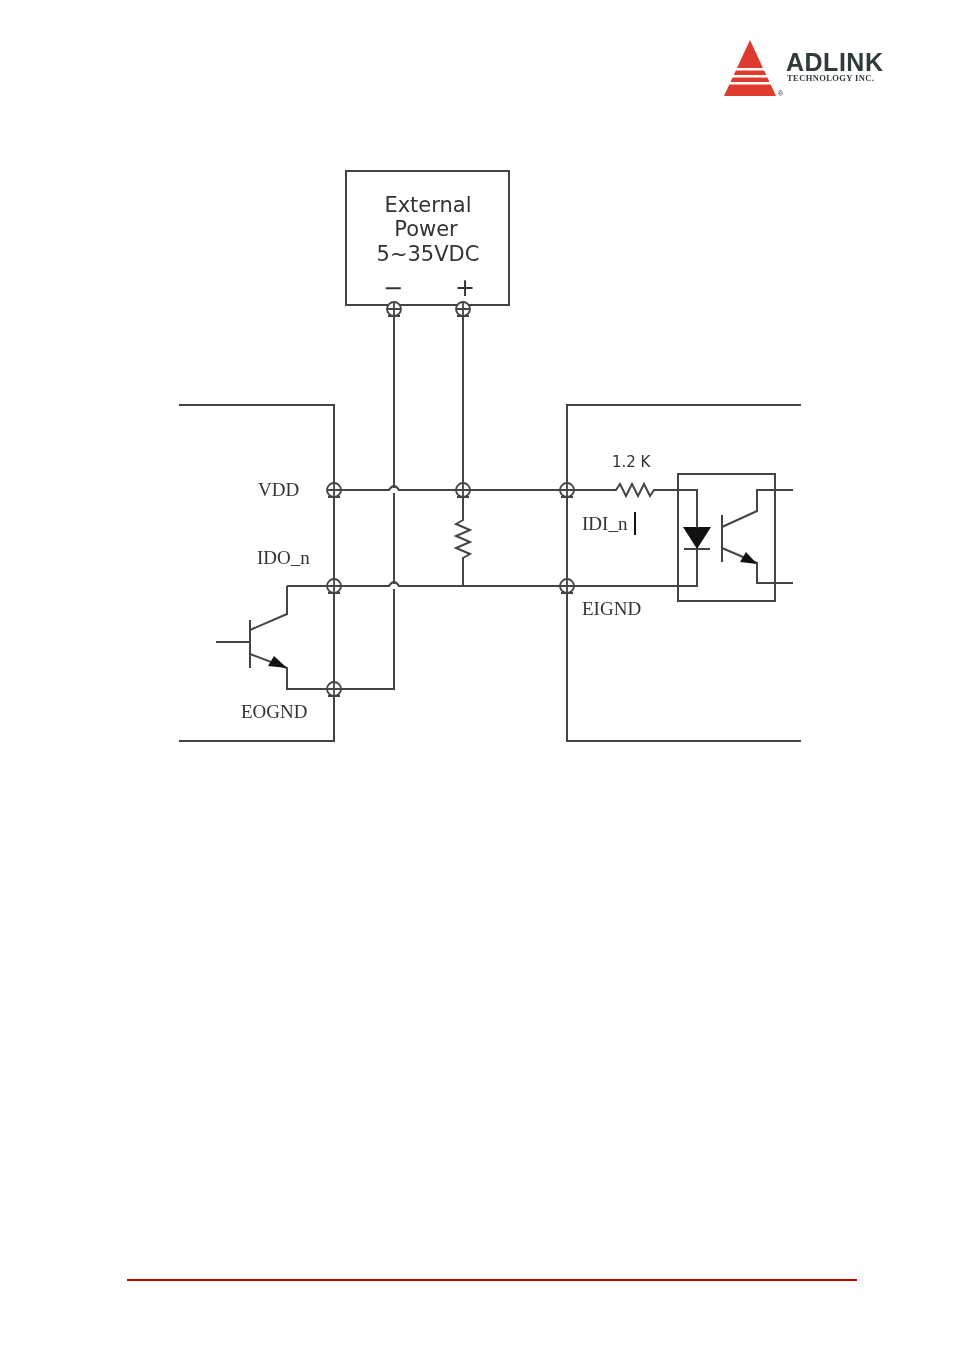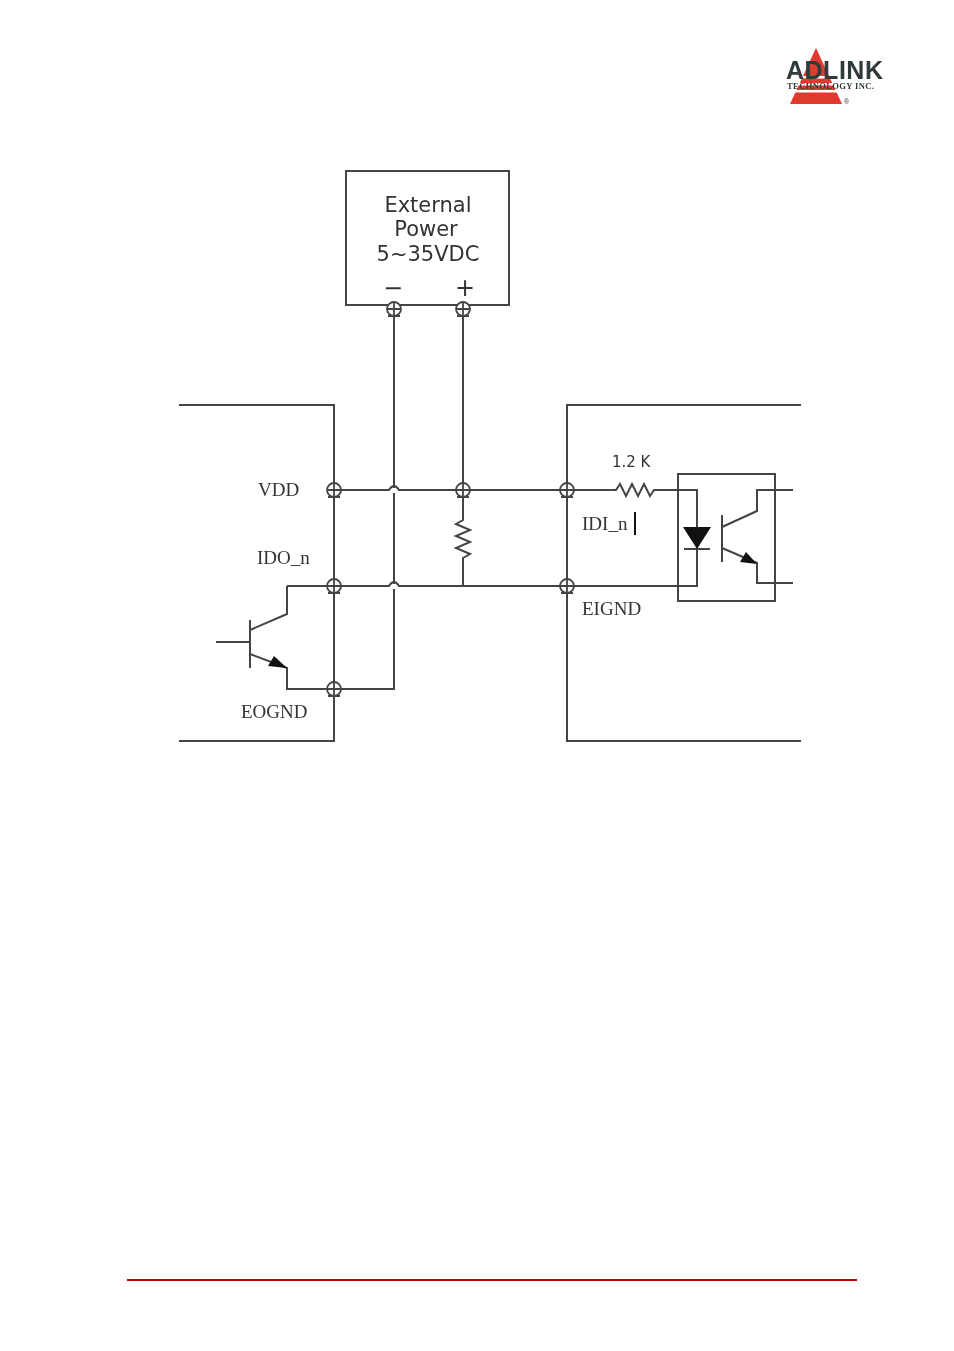--- a/index.html
+++ b/index.html
@@ -1,17 +1,17 @@
 <!DOCTYPE html>
 <html><head>
   <meta charset="utf-8">
   <style>
     html, body { margin: 0; padding: 0; background: #ffffff; }
     body { width: 954px; height: 1351px; position: relative; overflow: hidden; }
-    .logo { position: absolute; left: 720px; top: 46px; width: 195px; height: 62px; text-align: center; }
+    .logo { position: absolute; left: 720px; top: 38px; width: 195px; height: 62px; }
     .logo-text-main { position: absolute; left: 66px; top: 10px; font-family: "Liberation Sans", sans-serif; font-weight: bold; font-size: 25px; color: #2f3a3a; letter-spacing: 0.5px; }
     .logo-text-sub { position: absolute; left: 67px; top: 35px; font-family: Liberation Serif, serif; font-weight: bold; font-size: 8.5px; color: #2f3a3a; letter-spacing: 0.4px; white-space: nowrap; }
     .diagram { position: absolute; left: 0; top: 0; }
     .footer-rule { position: absolute; left: 127px; top: 1279px; width: 730px; height: 2px; background: #c00000; }
     svg text { fill: #333; }
     .serif { font-family: "Liberation Serif", serif; font-size: 19px; }
     .sans { font-family: "DejaVu Sans", sans-serif; }
   </style>
 </head>
 <body>

